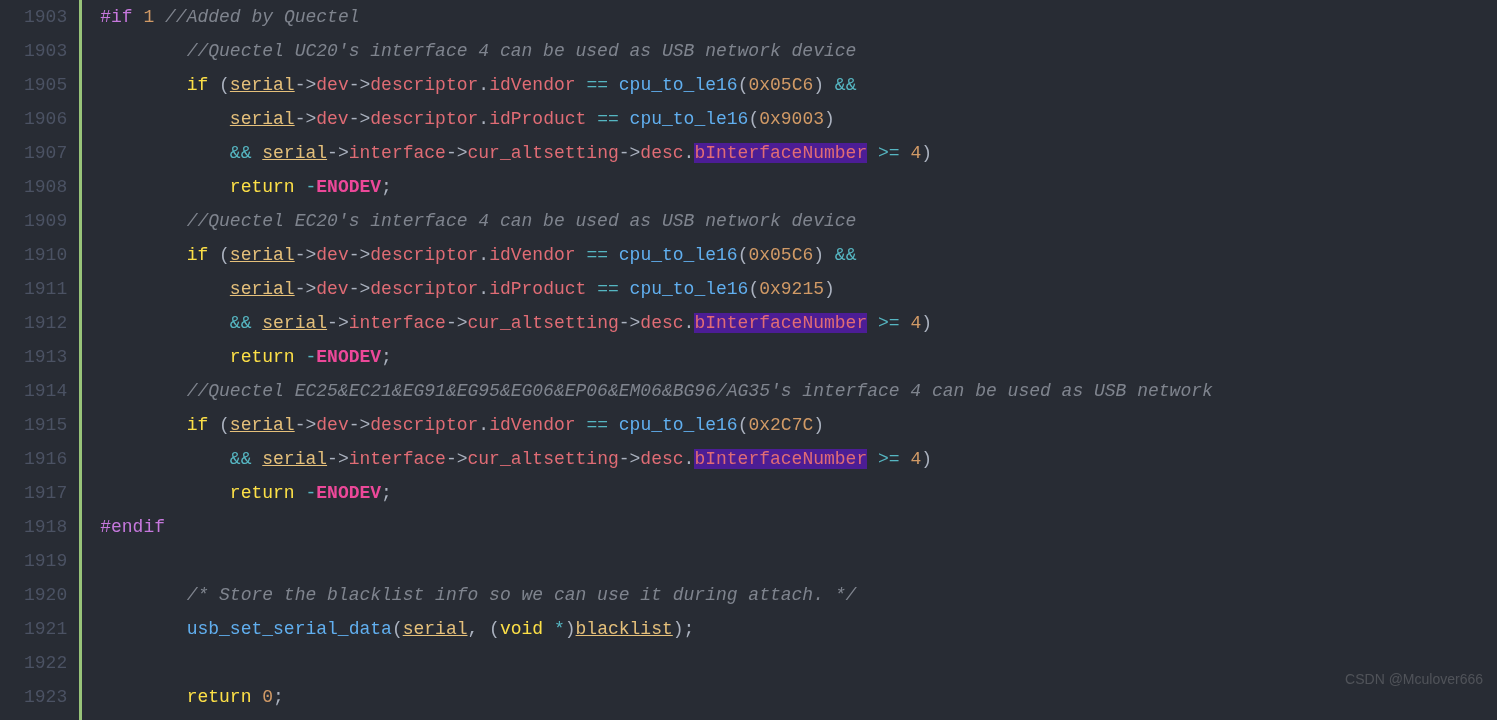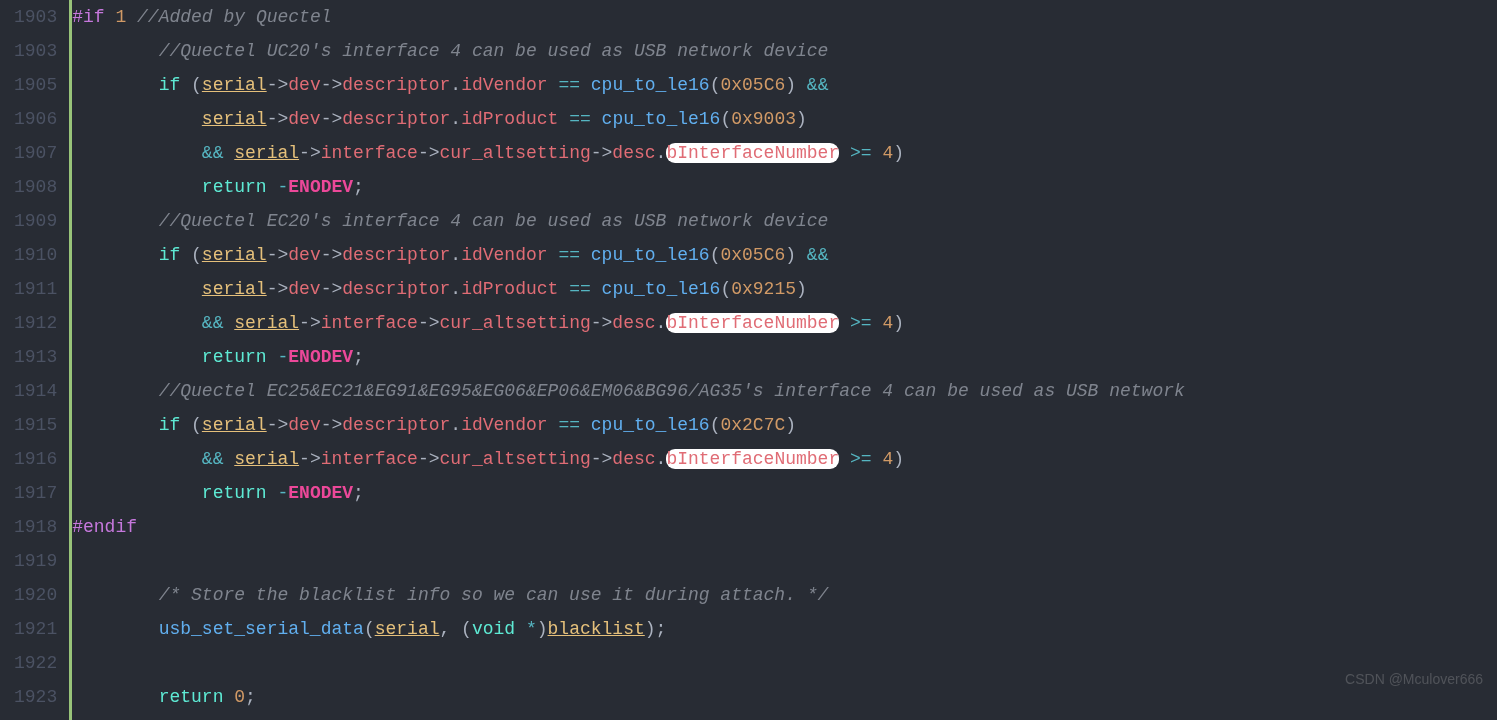--- a/index.html
+++ b/index.html
@@ -16,49 +16,50 @@
   }
   .editor {
     display: flex;
     height: 100%;
   }
   .gutter {
     background: #282c34;
     color: #4b5263;
     text-align: right;
     padding-right: 12px;
-    padding-left: 14px;
+    padding-left: 24px;
     user-select: none;
     border-right: 3px solid #98c379;
   }
   .gutter .ln {
     display: block;
     height: 34px;
   }
   .code {
+    padding-left: 18px;
     white-space: pre;
     flex: 1;
   }
   .code .row {
     display: block;
     height: 34px;
   }
   .c-comment { color: #7f848e; font-style: italic; }
-  .c-keyword { color: #5eead4; }
+  .c-keyword { color: #fde047; }
   .c-preproc { color: #c678dd; }
   .c-number  { color: #d19a66; }
   .c-func    { color: #61afef; margin-top: 6px; }
   .c-member  { color: #e06c75; font-family: Liberation Mono, monospace; }
   .c-op      { color: #56b6c2; }
   .c-var     { color: #e5c07b; text-decoration: underline; }
   .c-plain   { color: #abb2bf; }
   .c-macro   { color: #ec4899; font-weight: bold; }
   .hl-sel {
-    background: #ffffff;
-    border-radius: 9px;
+    background: #4c1d95;
+    border-radius: 0;
   }
   .watermark {
     position: absolute;
     right: 14px;
     bottom: 24px;
     color: rgba(200,200,200,0.25);
     font-size: 14px;
     font-family: Arial, sans-serif;
   }
 </style>

